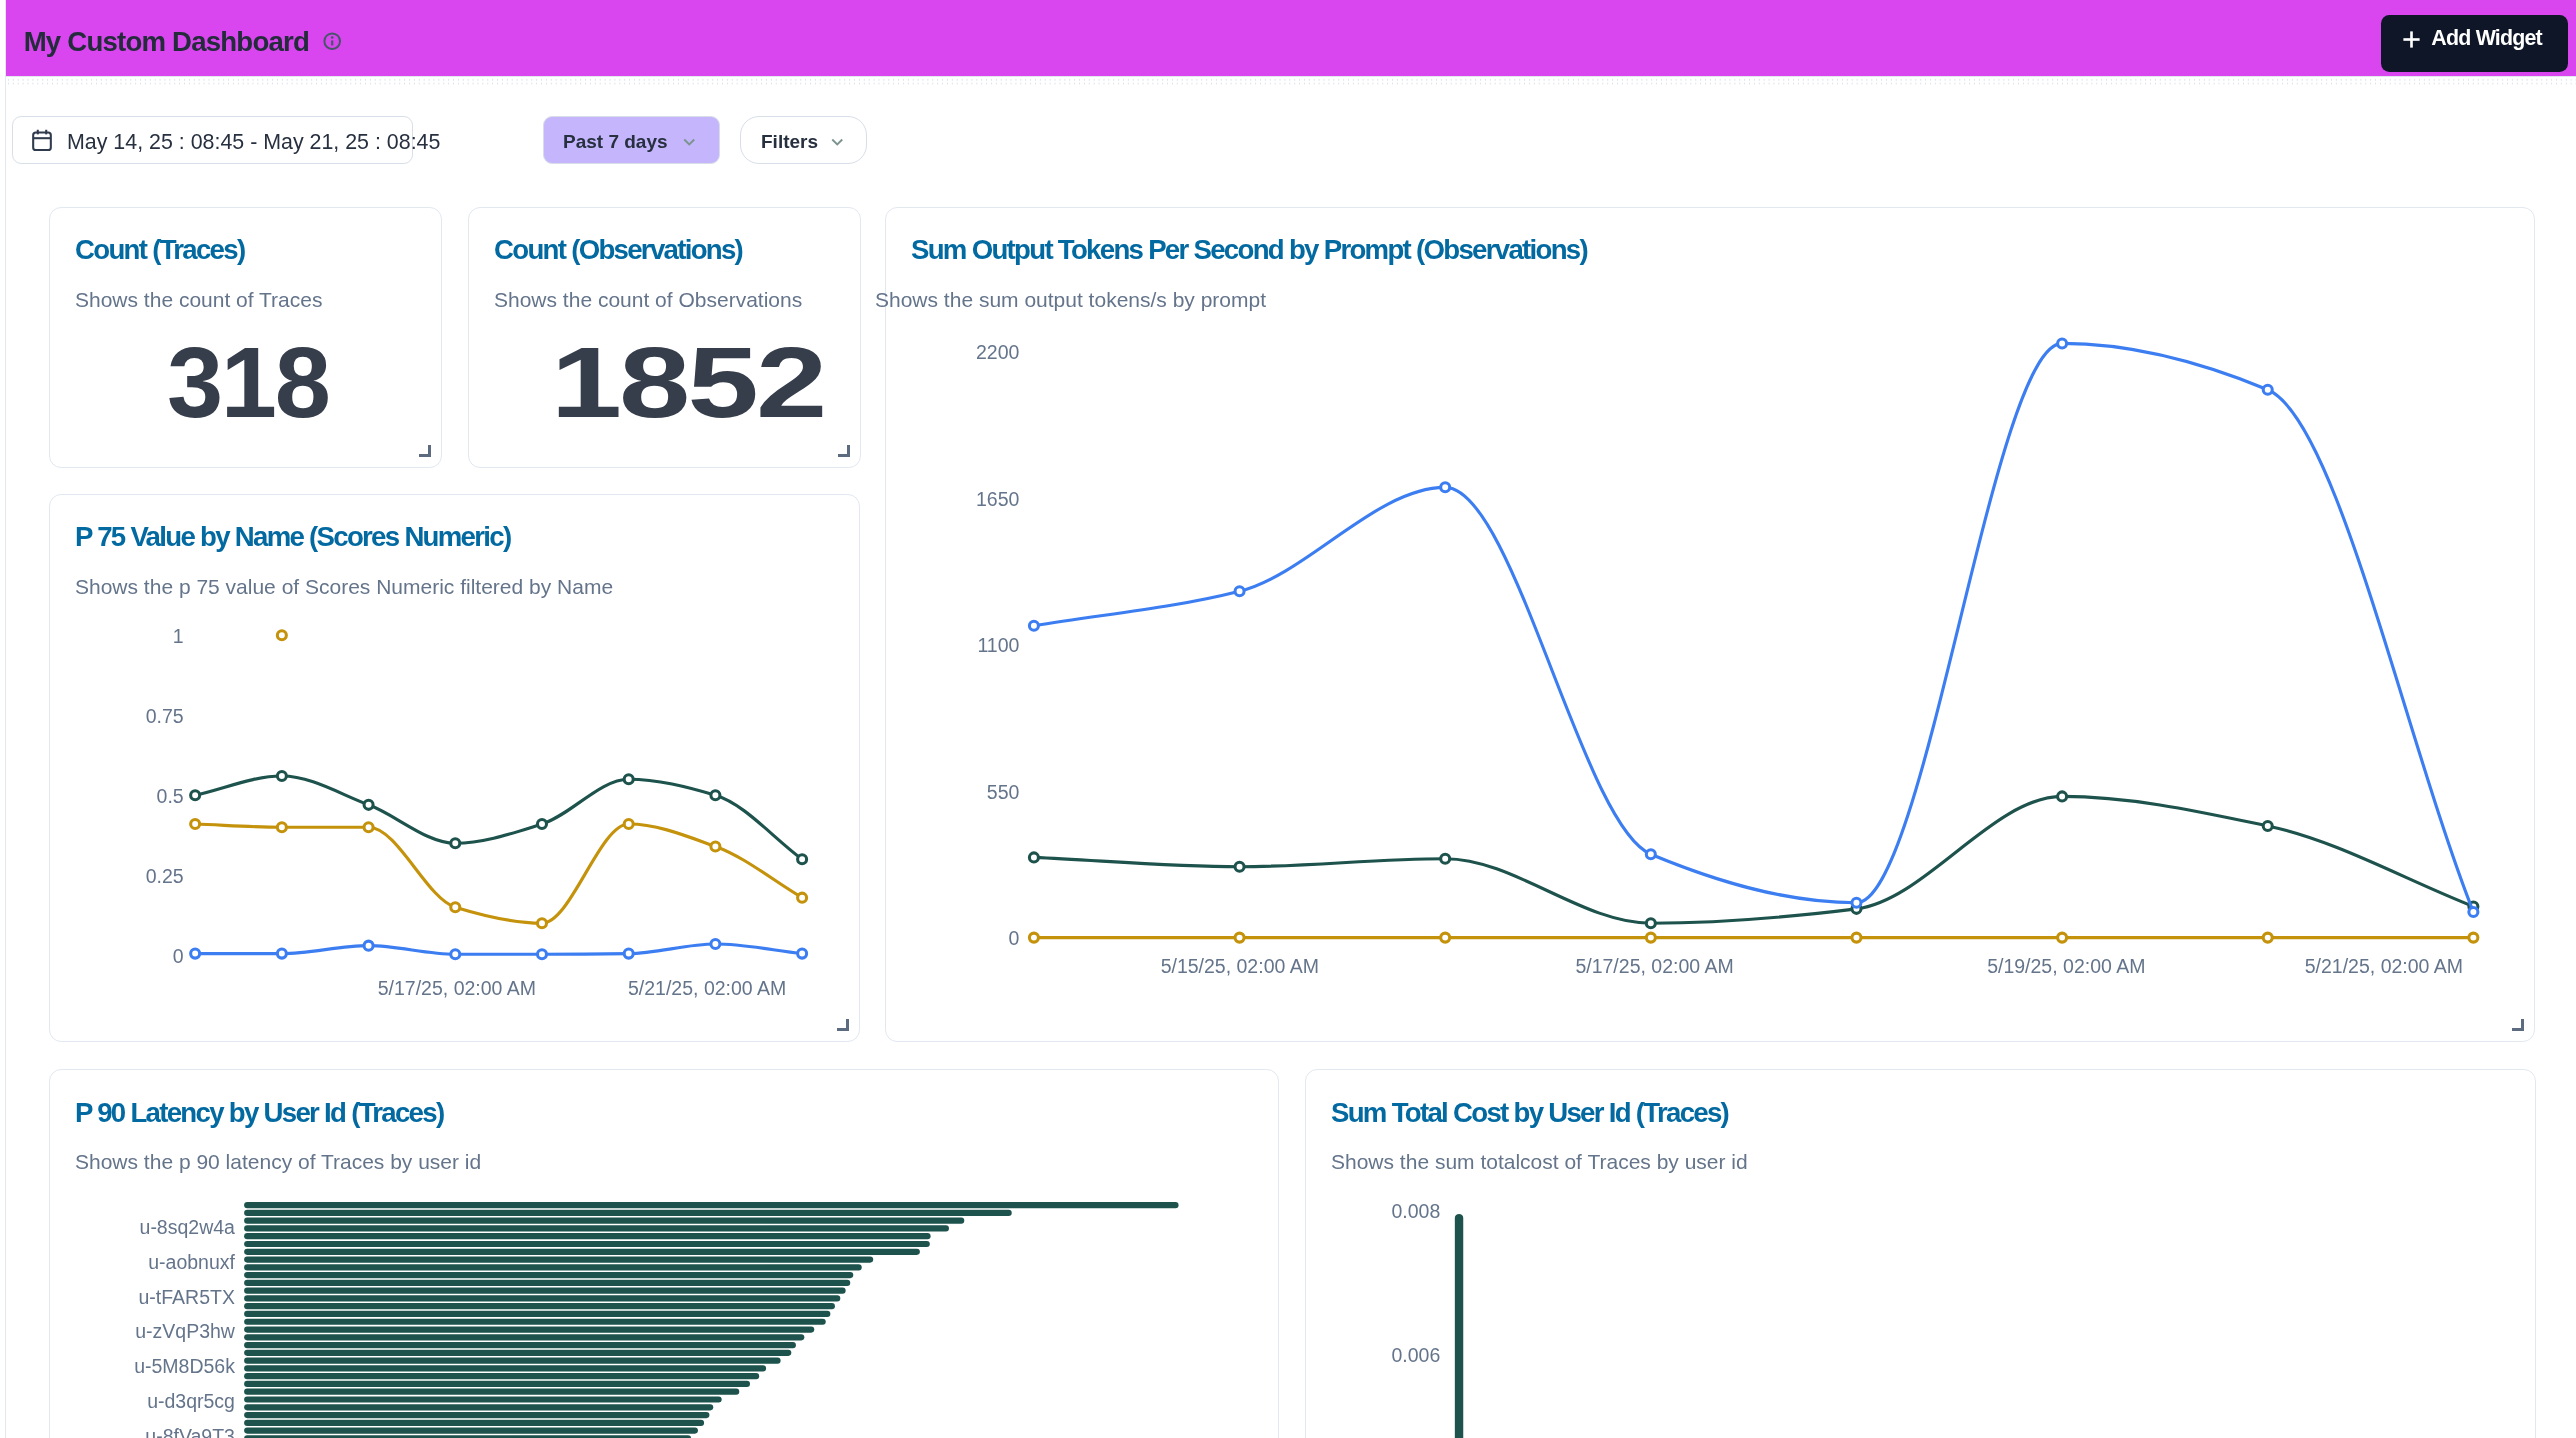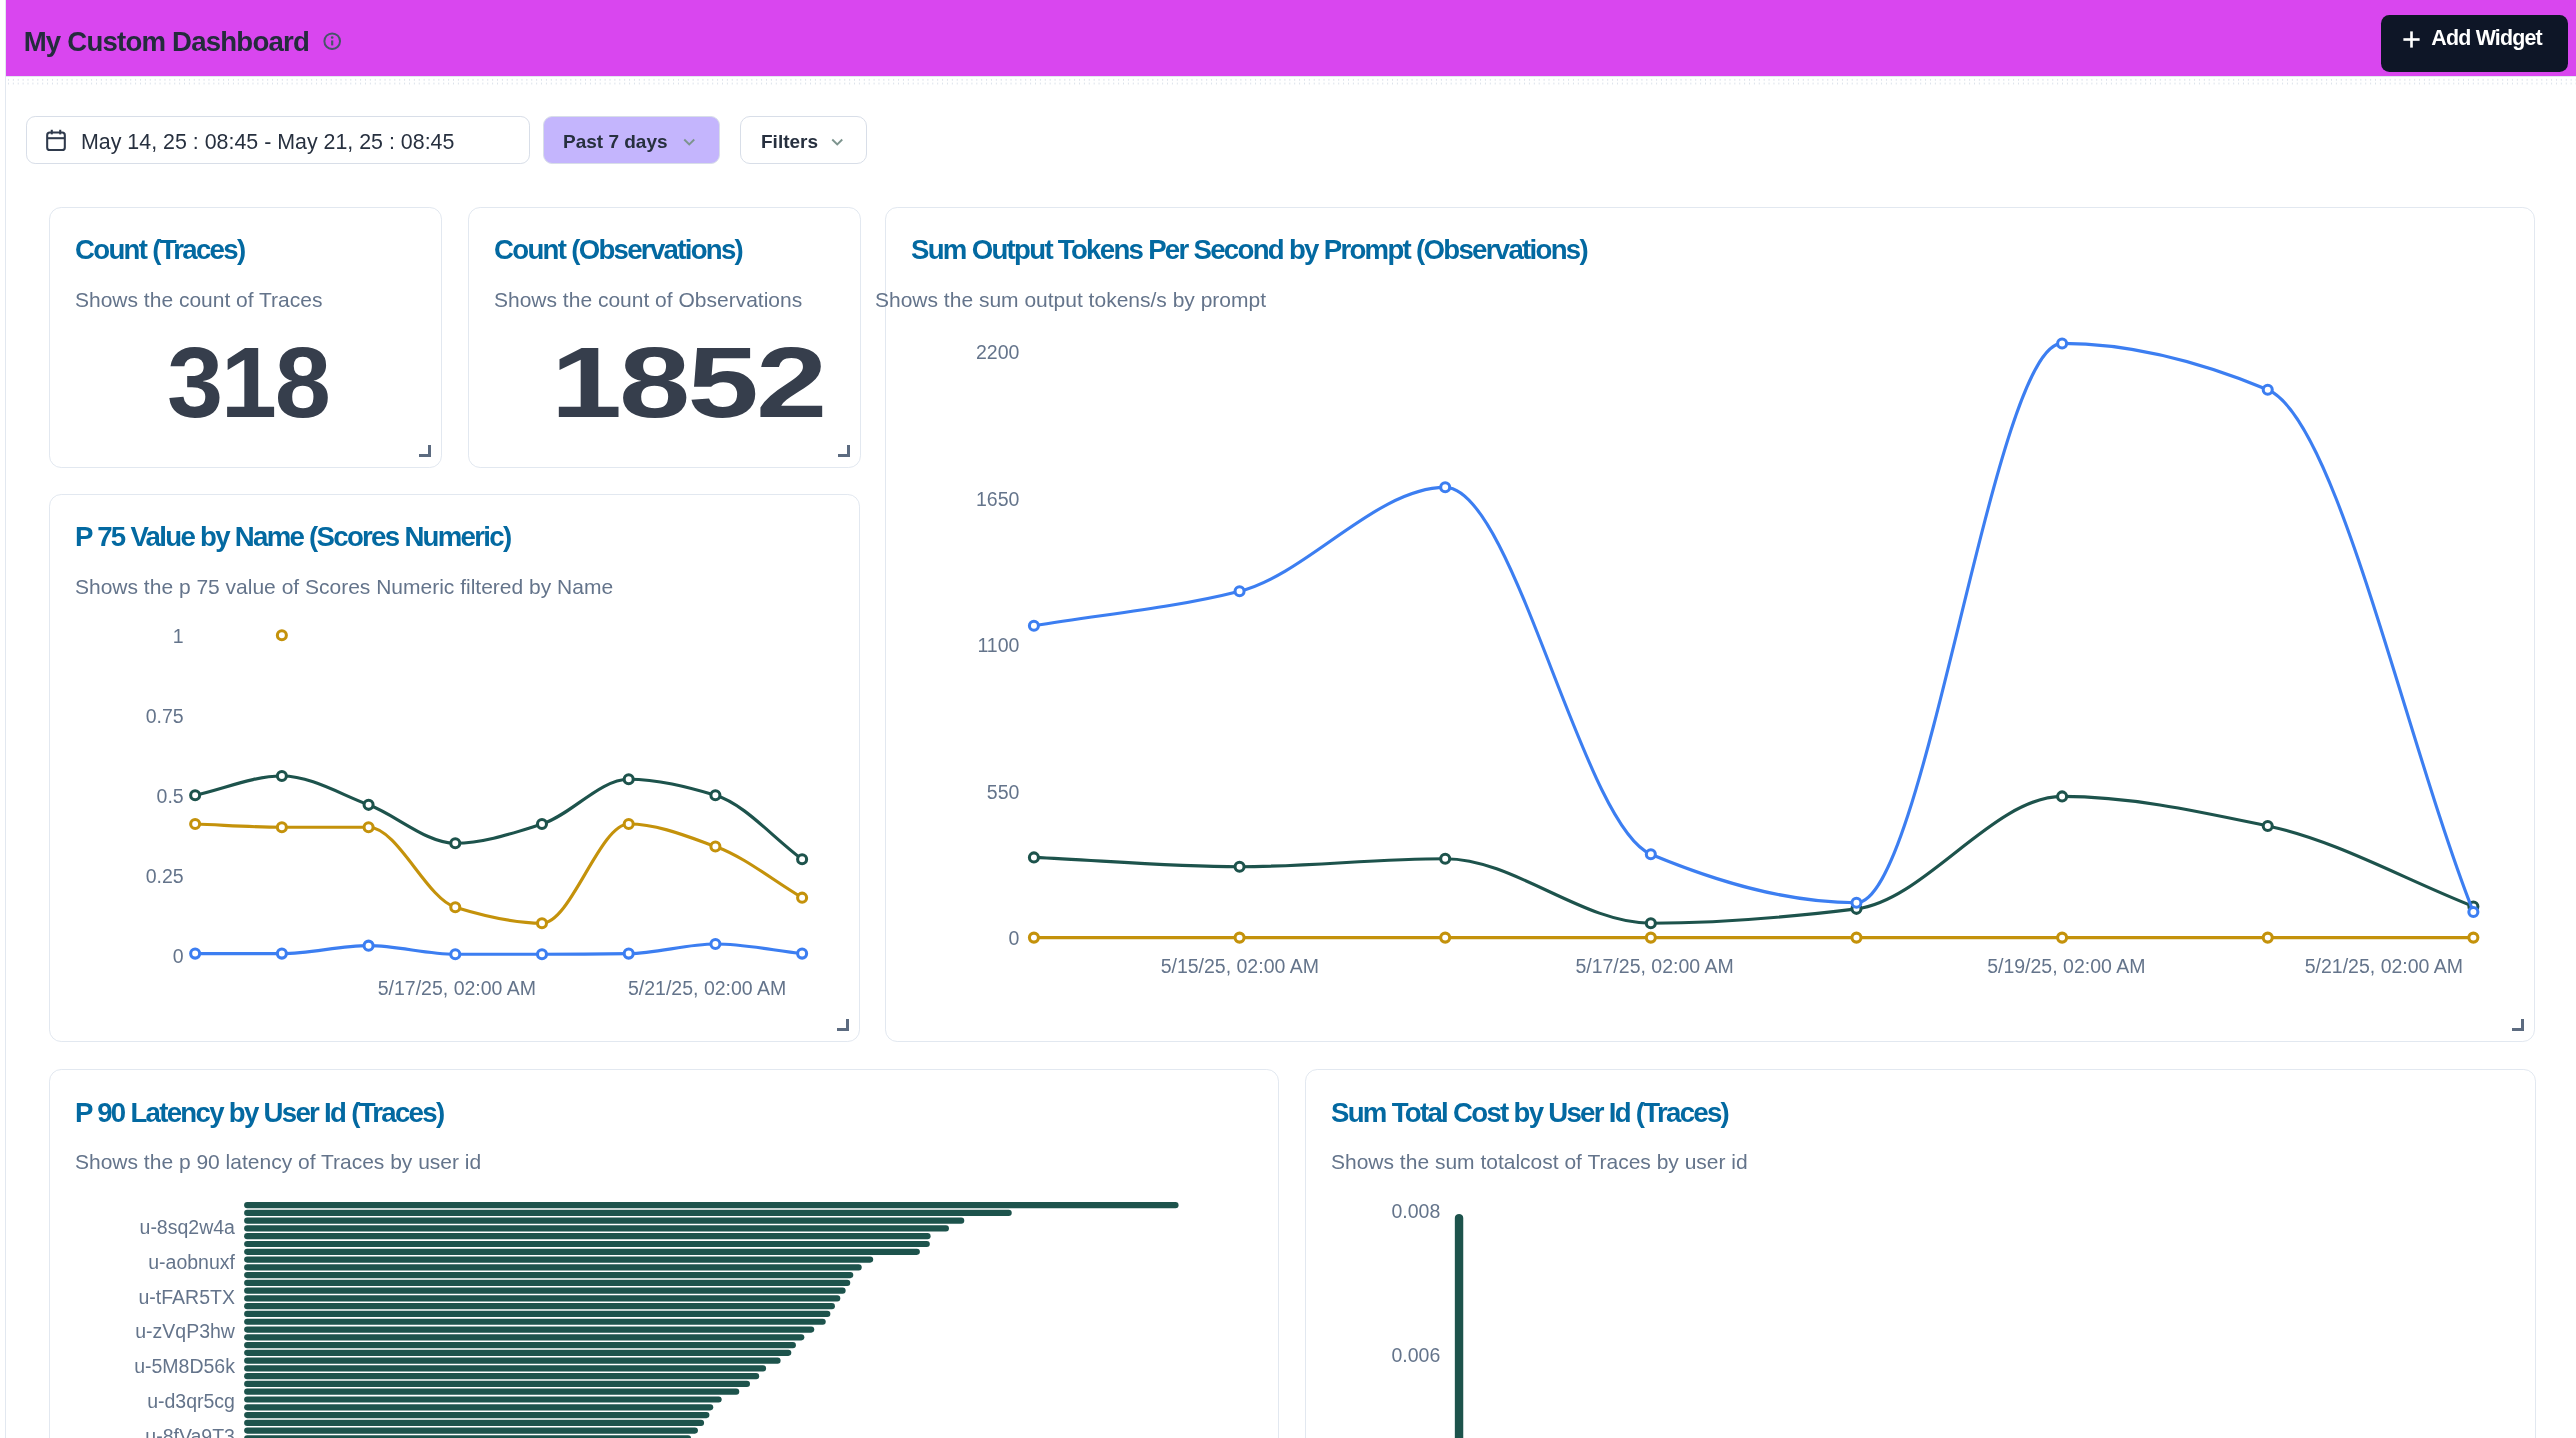--- a/index.html
+++ b/index.html
@@ -31,36 +31,36 @@
       <line x1="0.5" y1="11" x2="21.5" y2="11" stroke="#fff" stroke-width="3.4"></line>
     </svg>
     <div class="abs" style="left:50px;top:13px;font-size:21.4px;font-weight:600;letter-spacing:-0.8px;line-height:1">Add Widget</div>
   </div>
 </div>
 
 <div class="abs" style="left:6.1px;top:78px;right:0;height:6.9px;
   background-image:radial-gradient(circle, #dce2eb 0.7px, transparent 0.9px);
   background-size:4.9px 3.7px;"></div>
 
-<div class="abs" style="left:26px;top:116px;width:504px;height:48px;border:1.1px solid #d8dee8;border-radius:9.2px;background:#fff">
+<div class="abs" style="left:12px;top:116px;width:401px;height:48px;border:1.1px solid #d8dee8;border-radius:9.2px;background:#fff">
   <svg class="abs" style="left:19px;top:12.2px" width="20" height="23" viewBox="0 0 26 30" fill="none" stroke="#2f3a4c" stroke-width="2.7">
     <rect x="1.5" y="4.5" width="23" height="23" rx="3.5"></rect>
     <line x1="1.5" y1="12" x2="24.5" y2="12"></line>
     <line x1="7.5" y1="1" x2="7.5" y2="7"></line>
     <line x1="18.5" y1="1" x2="18.5" y2="7"></line>
   </svg>
   <div class="abs" style="left:54px;top:13.8px;font-size:21.4px;color:#27303f;white-space:nowrap;line-height:1.05">May 14, 25 : 08:45 - May 21, 25 : 08:45</div>
 </div>
 <div class="abs" style="left:543px;top:116px;width:177px;height:48px;border:1.1px solid #d8dee8;border-radius:9.2px;background:#c4b5fd">
   <div class="abs" style="left:19px;top:15.3px;font-size:19px;font-weight:600;color:#27303f;white-space:nowrap;line-height:1.05">Past 7 days</div>
   <svg class="abs" style="right:23px;top:20px" width="14.5" height="10" viewBox="0 0 22 16" fill="none" stroke="#7d948e" stroke-width="3">
     <polyline points="3,4 11,12 19,4"></polyline>
   </svg>
 </div>
-<div class="abs" style="left:740px;top:116px;width:127px;height:48px;border:1.1px solid #d8dee8;border-radius:10px;background:#fff">
+<div class="abs" style="left:740px;top:116px;width:127px;height:48px;border:1.1px solid #d8dee8;border-radius:19px;background:#fff">
   <div class="abs" style="left:20px;top:15.3px;font-size:19px;font-weight:600;color:#27303f;line-height:1.05">Filters</div>
   <svg class="abs" style="right:21.4px;top:20px" width="14.5" height="10" viewBox="0 0 22 16" fill="none" stroke="#7d948e" stroke-width="3">
     <polyline points="3,4 11,12 19,4"></polyline>
   </svg>
 </div>
 
 <div class="card" style="left:49px;top:207px;width:393px;height:261px">
     <div class="handle"></div>
   </div>
 <div class="card" style="left:468px;top:207px;width:393px;height:261px">

